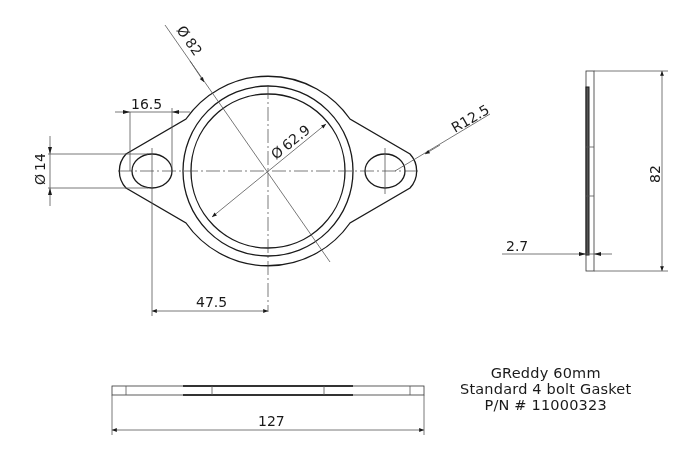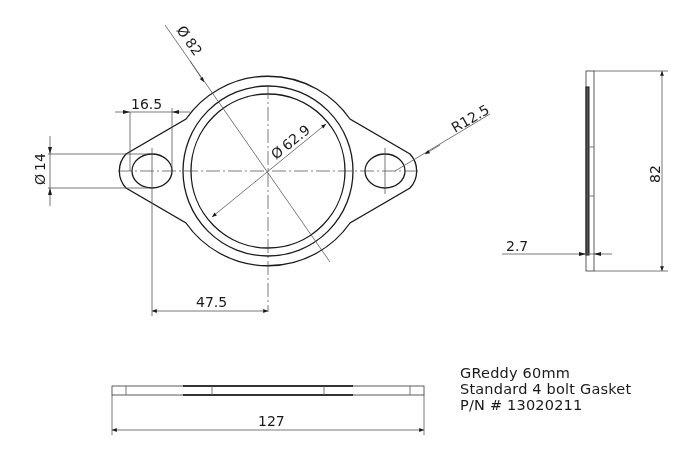--- a/index.html
+++ b/index.html
@@ -3,21 +3,21 @@
 <meta charset="utf-8">
 <style>
   html, body { margin:0; padding:0; background:#ffffff; }
   body { width:700px; height:456px; position:relative; overflow:hidden; font-family:"DejaVu Sans", sans-serif; }
   svg { position:absolute; left:0; top:0; }
   .edge { fill:none; stroke:#1a1a1a; stroke-width:1.3; }
   .thin { fill:none; stroke:#555; stroke-width:0.8; }
   .center { fill:none; stroke:#444; stroke-width:0.7; stroke-dasharray:14 3 2 3; }
   .dimtxt { font-family:"DejaVu Sans", sans-serif; font-size:14px; fill:#1a1a1a; }
   .title { position:absolute; left:460px; top:365px; font-family:"DejaVu Sans", sans-serif; font-size:14.5px; line-height:16px; color:#1a1a1a; letter-spacing:0.2px; }
-  .title div { white-space:nowrap; }
+  .title div { white-space:nowrap;text-align:center; }
 </style>
 </head>
 <body>
 
 <svg width="700" height="456" viewBox="0 0 700 456">
   <defs>
     <marker id="arr" viewBox="0 0 10 10" refX="10" refY="5" markerWidth="8" markerHeight="6" orient="auto-start-reverse">
       <path d="M0,1 L10,5 L0,9 z" fill="#1a1a1a"></path>
     </marker>
   </defs>
@@ -107,14 +107,14 @@
     <line class="thin" x1="112" y1="395" x2="112" y2="435"></line>
     <line class="thin" x1="424" y1="395" x2="424" y2="435"></line>
     <line class="thin" x1="112" y1="430" x2="424" y2="430" marker-start="url(#arr)" marker-end="url(#arr)"></line>
     <text class="dimtxt" x="258" y="426">127</text>
   </g>
 </svg>
 
 <div class="title">
   <div>GReddy 60mm</div>
   <div>Standard 4 bolt Gasket</div>
-  <div>P/N # 13020211</div>
+  <div>P/N # 11000323</div>
 </div>
 
 </body></html>

